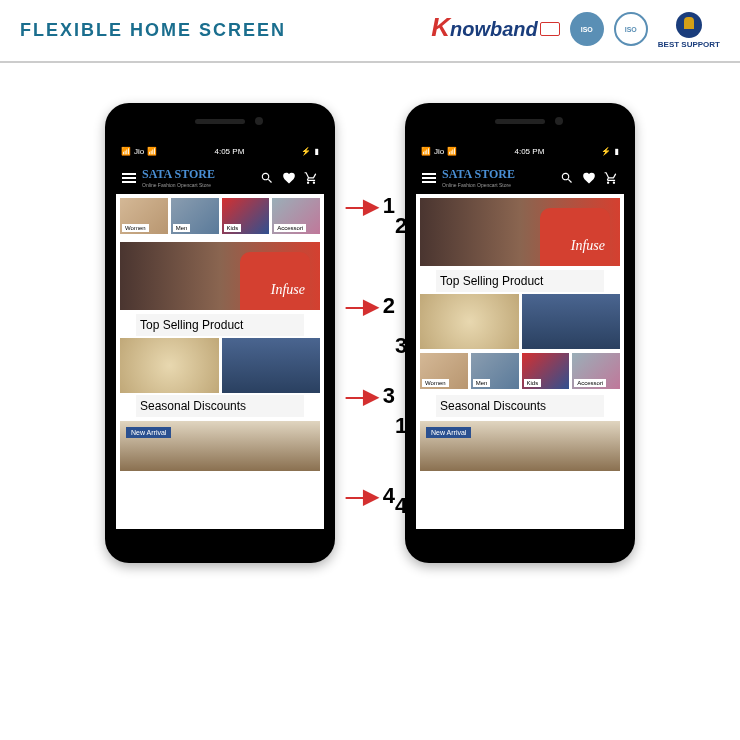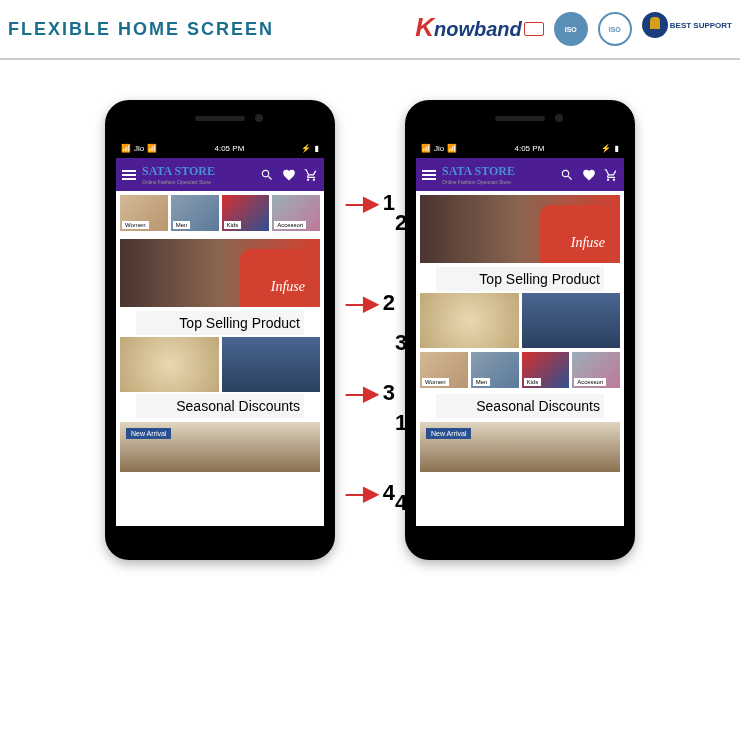--- a/index.html
+++ b/index.html
@@ -1,45 +1,45 @@
 <!DOCTYPE html>
 <html><head>
 <meta charset="utf-8">
 <style>
 * { margin: 0; padding: 0; box-sizing: border-box; }
 body { font-family: Arial, sans-serif; background: #fff; width: 740px; height: 740px; overflow: hidden; }
 
-.header-bar { display: flex; justify-content: space-between; align-items: center; padding: 12px 8px; border-bottom: 2px solid #ccc; }
+.header-bar { display: flex; justify-content: space-between; align-items: center; padding: 12px 20px; border-bottom: 2px solid #ccc; }
 .page-title { color: #1a6e8e; font-weight: bold; letter-spacing: 2px; font-size: 18px; font-family: 'Arial Narrow', Arial; }
 .logos { display: flex; align-items: flex-start; gap: 10px; }
 .knowband { font-style: italic; font-size: 20px; }
 .knowband .k { color: #d4332f; font-weight: bold; font-size: 26px; }
 .knowband .rest { color: #1a3d7c; font-weight: bold; }
 .cart-mini { display: inline-block; width: 20px; height: 14px; border: 1.5px solid #d4332f; border-radius: 2px; position: relative; margin-left: 2px; }
 .badge { width: 34px; height: 34px; border-radius: 50%; display: flex; flex-direction: column; align-items: center; justify-content: center; font-size: 7px; font-weight: bold; }
 .badge-iso { background: #5a8fb5; color: #fff; }
 .badge-iso2 { background: #fff; border: 2px solid #5a8fb5; color: #5a8fb5; }
-.badge-support { display:flex; align-items:center; gap:2px; }
+.badge-support { display:flex; flex-direction:column; align-items:center; gap:2px; }
 .trophy { width: 26px; height: 26px; background: #1a3d7c; border-radius: 50%; position: relative; }
 .trophy::before { content:''; position:absolute; width:10px; height:12px; background:#d4a017; top:5px; left:8px; border-radius:4px 4px 0 0; }
 .support-text { font-size: 8px; color: #1a3d7c; font-weight: bold; }
 
 .phones-container { display: flex; justify-content: center; gap: 70px; padding: 40px 20px; position: relative; }
 
 .phone-wrapper { position: relative; display: flex; align-items: flex-start; }
 .phone { width: 230px; height: 460px; background: #000; border-radius: 24px; padding: 40px 10px 30px; position: relative; box-shadow: 0 4px 12px rgba(0,0,0,0.3); }
 .phone::before { content:''; position:absolute; top:16px; left:50%; transform:translateX(-50%); width:50px; height:5px; background:#222; border-radius:3px; }
 .phone::after { content:''; position:absolute; top:14px; left:calc(50% + 35px); width:8px; height:8px; background:#222; border-radius:50%; }
 
 .status-bar { background:#000; color:#fff; display:flex; justify-content:space-between; align-items:center; font-size:8px; padding:4px 6px; }
 .status-left, .status-right { display:flex; gap:3px; align-items:center; }
 
 .screen { background:#fff; height: 370px; overflow:hidden; border: 1px solid #000; }
 
-.app-header { background:#4c1d95; color:#fff; display:flex; align-items:center; justify-content:space-between; padding:6px 6px; }
+.app-header { background:#000000; color:#fff; display:flex; align-items:center; justify-content:space-between; padding:6px 6px; }
 .menu-icon { display:flex; flex-direction:column; gap:2px; }
 .menu-icon span { width:14px; height:2px; background:#fff; }
 .store-title { flex:1; padding-left:6px; }
 .store-name { color:#4a8fd4; font-weight:bold; font-size:12px; font-family:serif; }
 .store-sub { color:#999; font-size:5px; }
 .header-icons { display:flex; gap:8px; align-items:center; }
 .hicon { width:14px; height:14px; fill:#fff; }
 
 .section { padding: 4px; }
 .cat-row { display:flex; gap:3px; }
@@ -47,21 +47,21 @@
 .cat-label { position:absolute; bottom:2px; left:2px; background:#fff; font-size:6px; padding:1px 3px; }
 .cat-bg1 { background: linear-gradient(135deg,#d4b896,#b89670); }
 .cat-bg2 { background: linear-gradient(135deg,#8a9db0,#5a7a9a); }
 .cat-bg3 { background: linear-gradient(135deg,#d43030,#305090); }
 .cat-bg4 { background: linear-gradient(135deg,#9aafb8,#c0789a); }
 
 .banner { height:68px; background:linear-gradient(90deg,#4a3530,#8a6550,#d44030); margin:4px; position:relative; overflow:hidden; }
 .banner::before { content:''; position:absolute; right:10px; top:10px; width:70px; height:70px; background:#d44030; border-radius:10px; }
 .banner-text { position:absolute; right:15px; top:40px; color:#fff; font-style:italic; font-family:cursive; font-size:14px; }
 
-.section-title { text-align:right; font-size:14px; padding:4px; background:#f5f5f5; margin:2px 20px; }
+.section-title { text-align:left; font-size:12px; padding:4px; background:#f5f5f5; margin:2px 20px; }
 .prod-row { display:flex; gap:3px; padding:0 4px; }
 .prod-item { flex:1; height:55px; }
 .prod1 { background:radial-gradient(circle,#e8d8b0,#c0a878); }
 .prod2 { background:linear-gradient(#4a6590,#2a4060); }
 
 .seasonal { height:50px; background:linear-gradient(#e0d5c0,#8a7050); margin:4px; position:relative; }
 .new-arrival { position:absolute; top:6px; left:6px; background:#2a5090; color:#fff; font-size:7px; padding:2px 5px; }
 
 .pointer-group { position:absolute; display:flex; flex-direction:column; gap: 0; }
 .pointer-left { left: 240px; top: 50px; }

